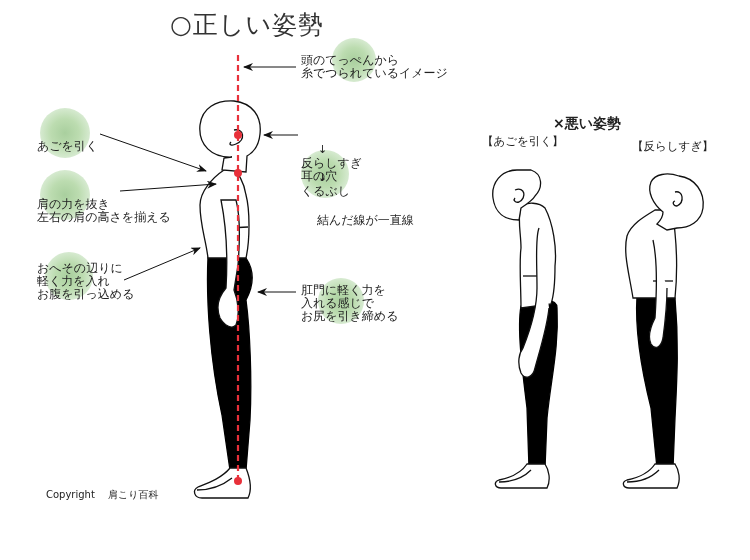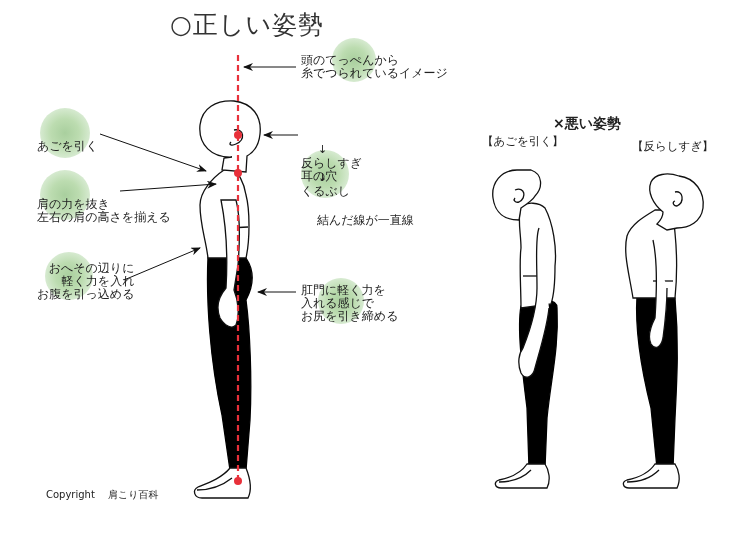--- a/index.html
+++ b/index.html
@@ -90,21 +90,21 @@
 <div class="abs title-good">○正しい姿勢</div>
 <div class="abs title-bad">×悪い姿勢</div>
 <div class="abs sub" style="left:482px; top:134px;">【あごを引く】</div>
 <div class="abs sub" style="left:632px; top:139px;">【反らしすぎ】</div>
 
 <div class="abs note" style="left:301px; top:54px;">頭のてっぺんから
 糸でつられているイメージ</div>
 <div class="abs note" style="left:37px; top:140px;text-align:center;">あごを引く</div>
 <div class="abs note" style="left:37px; top:186px;margin-top:12px;">肩の力を抜き
 左右の肩の高さを揃える</div>
-<div class="abs note" style="left:37px; top:262px;text-align:right;">おへその辺りに
+<div class="abs note" style="left:37px; top:262px;">おへその辺りに
 軽く力を入れ
 お腹を引っ込める</div>
 <div class="abs note" style="left:301px; top:129px;margin-top:41px;">耳の穴</div>
 <div class="abs note" style="left:318px; top:143px; font-size:11px;">↓</div>
 <div class="abs note" style="left:301px; top:157px;">反らしすぎ</div>
 <div class="abs note" style="left:318px; top:171px; font-size:11px;">↓</div>
 <div class="abs note" style="left:301px; top:185px;">くるぶし</div>
 <div class="abs note" style="left:301px; top:214px;margin-left:16px;">結んだ線が一直線</div>
 <div class="abs note" style="left:301px; top:284px;">肛門に軽く力を
 入れる感じで

